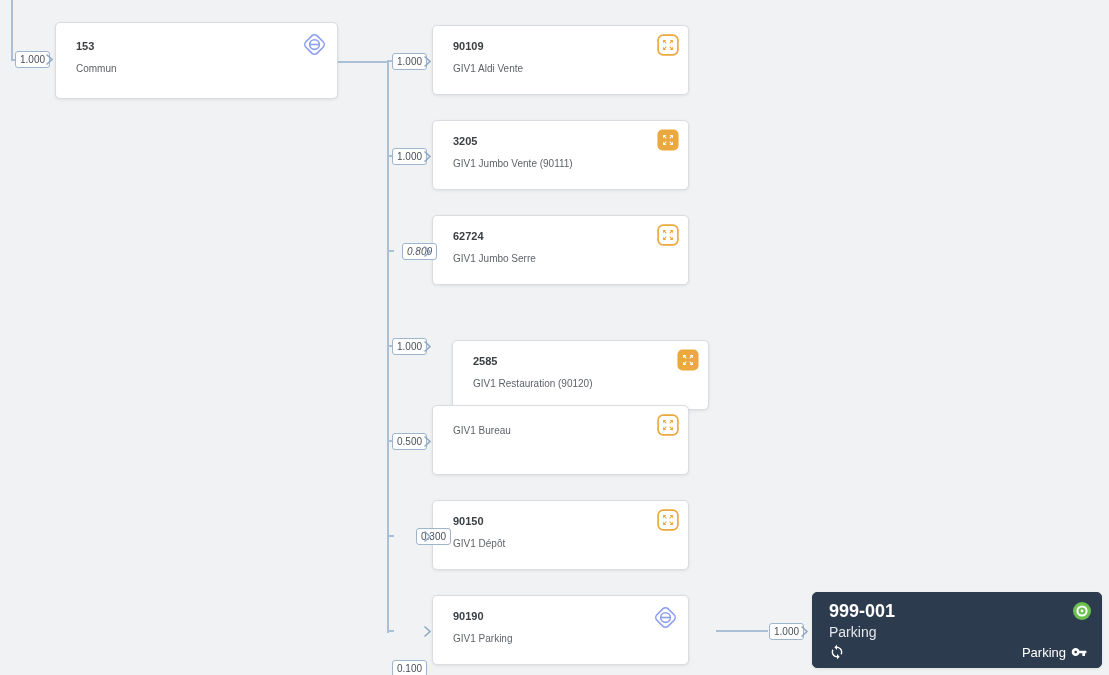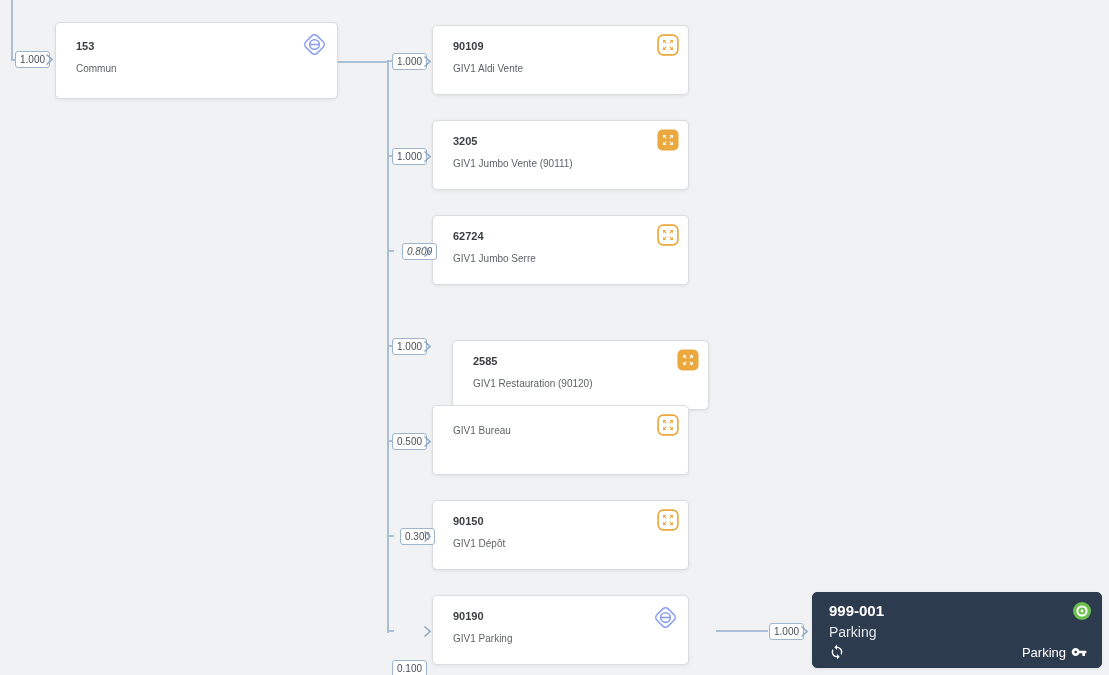--- a/index.html
+++ b/index.html
@@ -36,21 +36,21 @@
   .node .corner-icon{position:absolute; top:8px; right:9px; line-height:0;}
   .node.root{width:283px; height:77px; left:55px; top:22px; padding-top:14px;}
 
   
   .node.dark{
     left:812px; top:592px; width:290px; height:76px;
     background:#2d3b4e; border:1px solid #2d3b4e;
     padding:9px 40px 7px 16px;
     display:flex; flex-direction:column;
   }
-  .node.dark .id{color:#ffffff; font-size:15px;}
+  .node.dark .id{color:#ffffff; font-size:18px;}
   .node.dark .name{color:#e4e7eb; margin-top:3px; font-size:14px;}
   .node.dark .footer{
     margin-top:auto; display:flex; align-items:center; justify-content:space-between;
     width:258px; 
   }
   .node.dark .footer .right{display:flex; align-items:center; gap:5px;
     color:#ffffff; font-size:13px;}
 </style>
 </head>
 <body>
@@ -162,21 +162,21 @@
       <svg width="22" height="22" viewBox="0 0 24 24">
           <rect x="1.2" y="1.2" width="21.6" height="21.6" rx="5.5" fill="none" stroke="#eba83e" stroke-width="1.8"></rect>
           <g fill="#eba83e" transform="translate(4.8,4.8) scale(0.6)">
             <path d="M15 3l2.3 2.3-2.89 2.87 1.42 1.42L18.7 6.7 21 9V3zM3 9l2.3-2.3 2.87 2.89 1.42-1.42L6.7 5.3 9 3H3zm6 12l-2.3-2.3 2.89-2.87-1.42-1.42L5.3 17.3 3 15v6zm12-6l-2.3 2.3-2.87-2.89-1.42 1.42 2.89 2.87L15 21h6z"></path>
           </g>
         </svg>
     </span>
   </div>
 
   <div class="line h" style="left:387px; top:535px; width:7px;"></div>
-  <div class="badge" style="left:400px; top:528px;">0.300</div>
+  <div class="badge" style="left:416px; top:528px;">0.300</div>
   <svg class="arrow" style="left:423px; top:530px;" viewBox="0 0 9 13">
       <path d="M1.5 1.5 L7 6.5 L1.5 11.5" fill="none" stroke="#8fa9c6" stroke-width="1.6"></path>
     </svg>
   <div class="node" style="left:432px; top:500px;">
     <div class="id">90150</div>
     <div class="name">GIV1 Dépôt</div>
     <span class="corner-icon">
       <svg width="22" height="22" viewBox="0 0 24 24">
           <rect x="1.2" y="1.2" width="21.6" height="21.6" rx="5.5" fill="none" stroke="#eba83e" stroke-width="1.8"></rect>
           <g fill="#eba83e" transform="translate(4.8,4.8) scale(0.6)">

